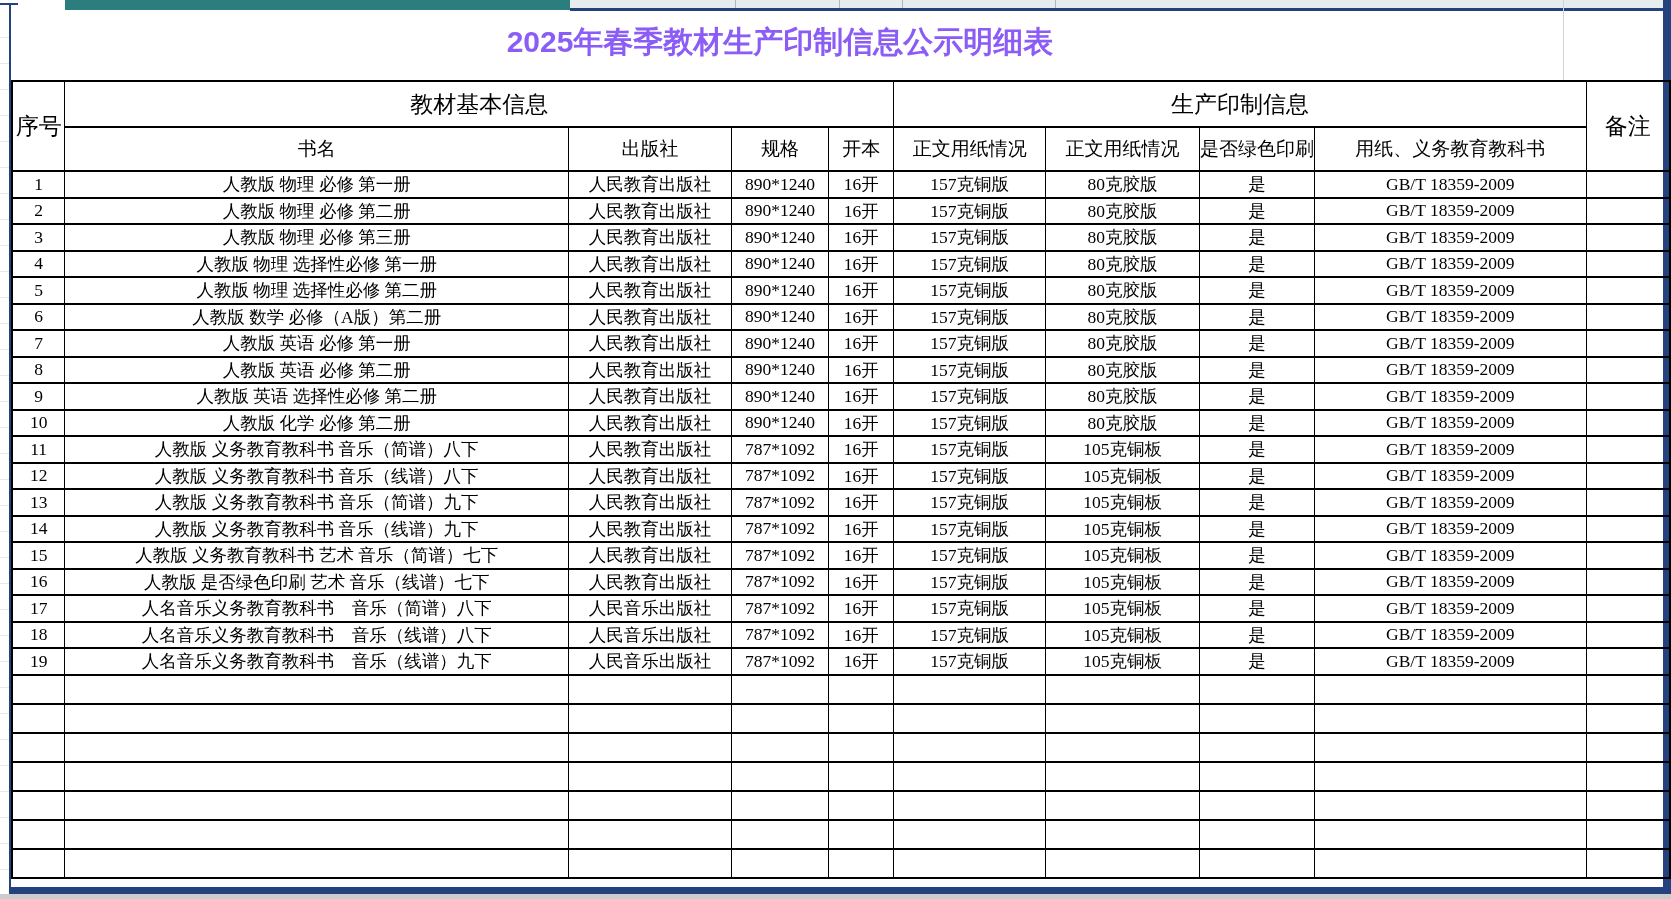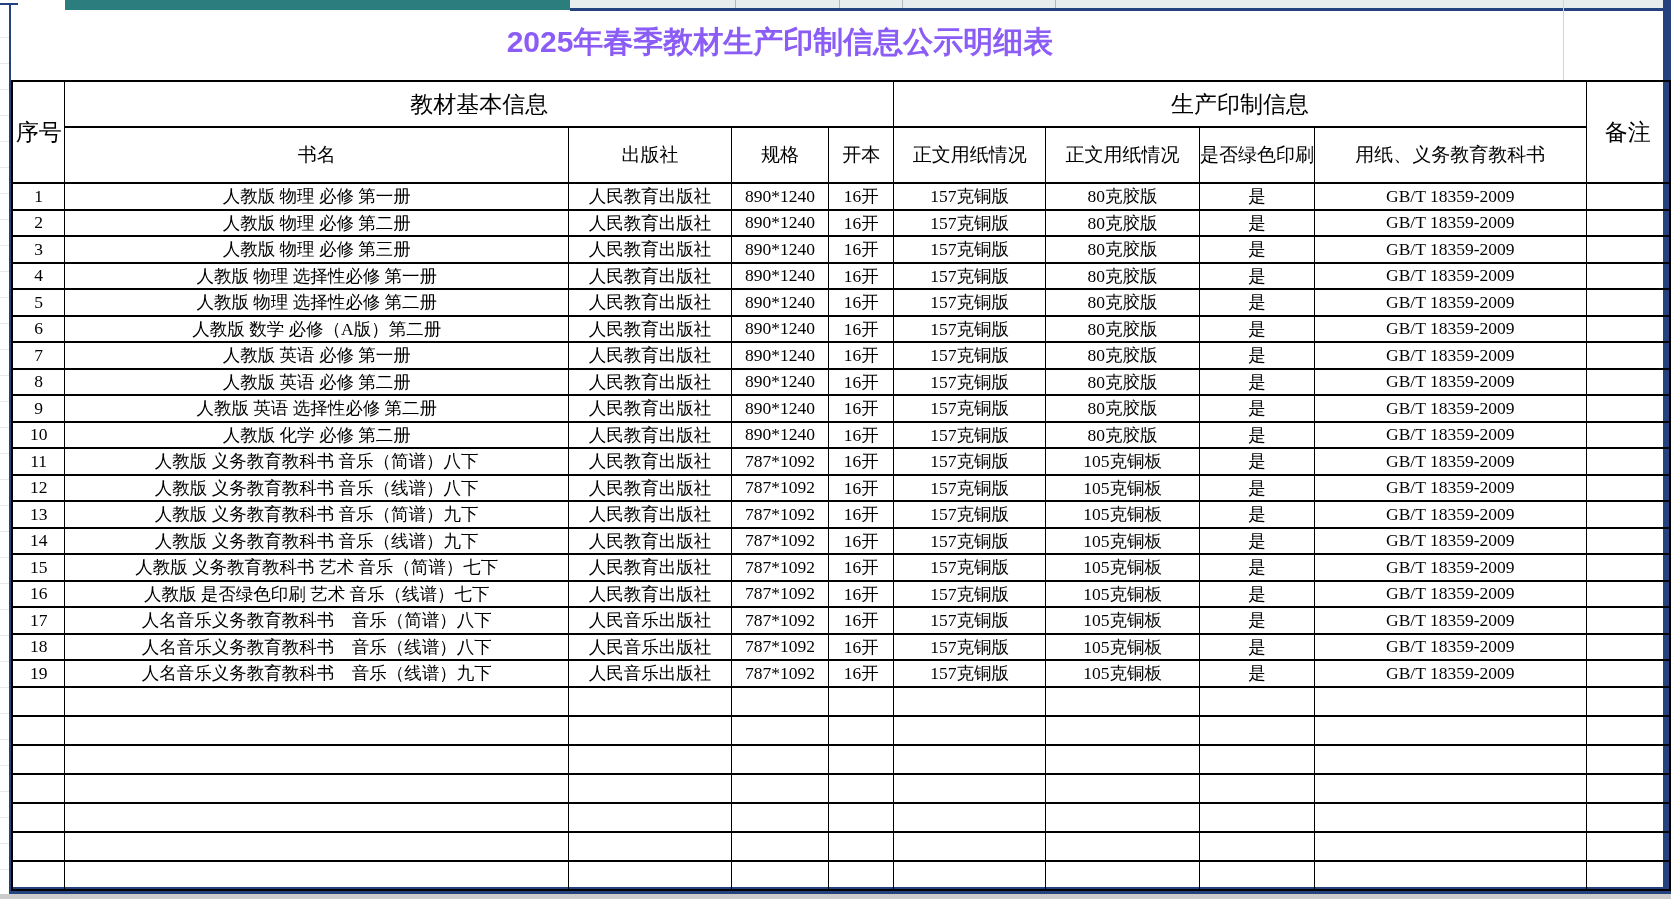--- a/index.html
+++ b/index.html
@@ -42,21 +42,21 @@
   }
   table.sheet th,table.sheet td{
     border:1px solid #000;
     border-top-width:2px;border-bottom-width:2px;
     padding:0;overflow:hidden;white-space:nowrap;
     text-align:center;vertical-align:middle;
     font-weight:400;
   }
   tr.h1{height:46px;}
   tr.h1 th{font-size:23px;}
-  tr.h2{height:56px;}
+  tr.h2{height:44px;}
   tr.h2 th{font-size:19px;}
   th.wrap{white-space:normal;padding:0 14px;line-height:1.15;}
   tr.data-row{height:26.5px;}
   tr.data-row td{font-size:17.5px;}
   tr.empty-row{height:29px;}
   td.left{text-align:left;padding-left:8px;margin-top:16px;}
   
   .watermark{
     position:absolute;left:638px;top:378px;
     font-size:132px;line-height:1;letter-spacing:38px;

